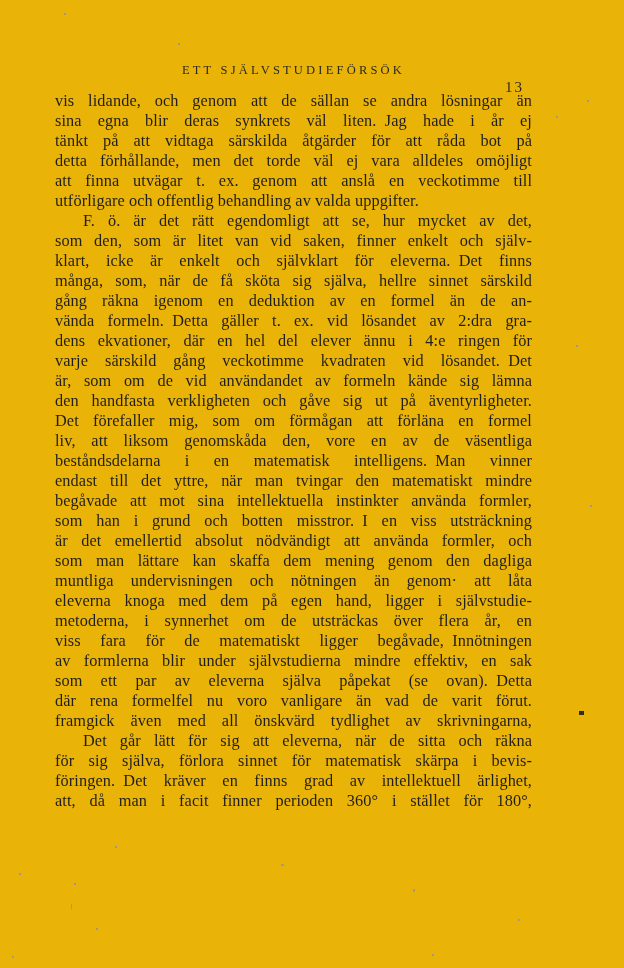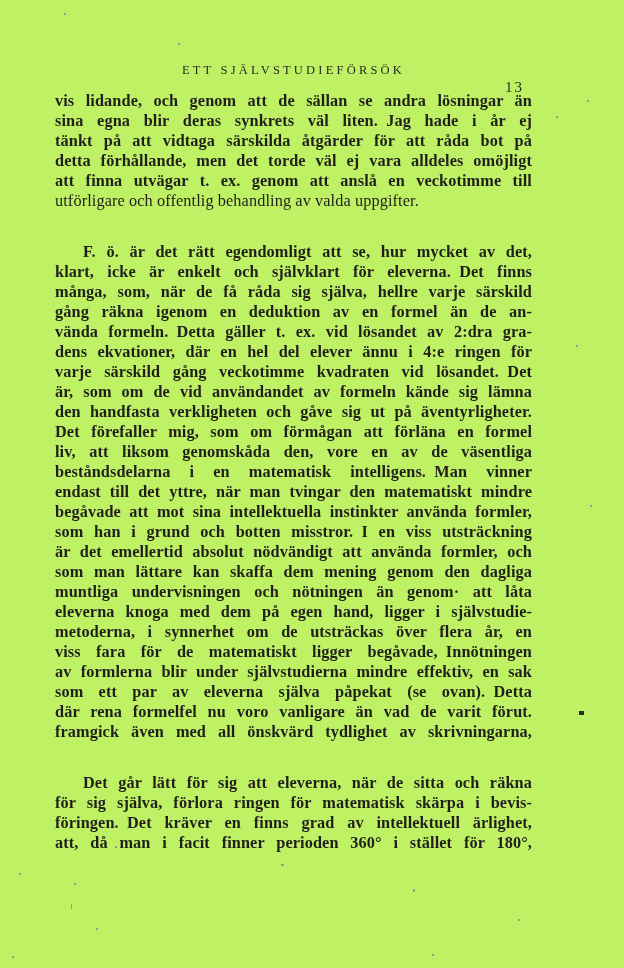--- a/index.html
+++ b/index.html
@@ -4,21 +4,21 @@
 <style>
   html, body {
     margin: 0;
     padding: 0;
     background: #ffffff;
   }
   .page {
     position: relative;
     width: 624px;
     height: 968px;
-    background: #bef264;
+    background: #eab308;
     color: #211f1c;
     font-family: "Liberation Serif", serif;
     overflow: hidden;
   }
   .running-header {
     position: absolute;
     left: 55px;
     top: 63px;
     width: 477px;
     height: 18px;
@@ -47,25 +47,23 @@
     font-size: 16.3px;
     line-height: 20px;
     letter-spacing: 0.1px;
   }
   .line {
     text-align: justify;
     white-space: normal;
   }
   .line.just {
     text-align-last: justify;
-    font-weight: bold;
   }
   .line.indent {
     text-indent: 28px;
-    margin-top: 31px;
   }
   .speck {
     position: absolute;
     background: #9a9a96;
   }
   .speck.dark {
     background: #2e2c29;
   }
 </style>
 </head>
@@ -79,22 +77,23 @@
   </div>
 
   <div class="text-block">
       <div class="line just">vis lidande, och genom att de sällan se andra lösningar än</div>
       <div class="line just">sina egna blir deras synkrets väl liten. Jag hade i år ej</div>
       <div class="line just">tänkt på att vidtaga särskilda åtgärder för att råda bot på</div>
       <div class="line just">detta förhållande, men det torde väl ej vara alldeles omöjligt</div>
       <div class="line just">att finna utvägar t. ex. genom att anslå en veckotimme till</div>
       <div class="line">utförligare och offentlig behandling av valda uppgifter.</div>
       <div class="line just indent">F. ö. är det rätt egendomligt att se, hur mycket av det,</div>
+      <div class="line just">som den, som är litet van vid saken, finner enkelt och själv-</div>
       <div class="line just">klart, icke är enkelt och självklart för eleverna. Det finns</div>
-      <div class="line just">många, som, när de få råda sig själva, hellre varje särskild</div>
+      <div class="line just">många, som, när de få sköta sig själva, hellre sinnet särskild</div>
       <div class="line just">gång räkna igenom en deduktion av en formel än de an-</div>
       <div class="line just">vända formeln. Detta gäller t. ex. vid lösandet av 2:dra gra-</div>
       <div class="line just">dens ekvationer, där en hel del elever ännu i 4:e ringen för</div>
       <div class="line just">varje särskild gång veckotimme kvadraten vid lösandet. Det</div>
       <div class="line just">är, som om de vid användandet av formeln kände sig lämna</div>
       <div class="line just">den handfasta verkligheten och gåve sig ut på äventyrligheter.</div>
       <div class="line just">Det förefaller mig, som om förmågan att förläna en formel</div>
       <div class="line just">liv, att liksom genomskåda den, vore en av de väsentliga</div>
       <div class="line just">beståndsdelarna i en matematisk intelligens. Man vinner</div>
       <div class="line just">endast till det yttre, när man tvingar den matematiskt mindre</div>
@@ -104,21 +103,21 @@
       <div class="line just">som man lättare kan skaffa dem mening genom den dagliga</div>
       <div class="line just">muntliga undervisningen och nötningen än genom· att låta</div>
       <div class="line just">eleverna knoga med dem på egen hand, ligger i självstudie-</div>
       <div class="line just">metoderna, i synnerhet om de utsträckas över flera år, en</div>
       <div class="line just">viss fara för de matematiskt ligger begåvade, Innötningen</div>
       <div class="line just">av formlerna blir under självstudierna mindre effektiv, en sak</div>
       <div class="line just">som ett par av eleverna själva påpekat (se ovan). Detta</div>
       <div class="line just">där rena formelfel nu voro vanligare än vad de varit förut.</div>
       <div class="line just">framgick även med all önskvärd tydlighet av skrivningarna,</div>
       <div class="line just indent">Det går lätt för sig att eleverna, när de sitta och räkna</div>
-      <div class="line just">för sig själva, förlora ringen för matematisk skärpa i bevis-</div>
+      <div class="line just">för sig själva, förlora sinnet för matematisk skärpa i bevis-</div>
       <div class="line just">föringen. Det kräver en finns grad av intellektuell ärlighet,</div>
       <div class="line just">att, då man i facit finner perioden 360° i stället för 180°,</div>
     </div>
 
   <div class="speck" style="left:64px;top:13px;width:2px;height:2px;"></div>
   <div class="speck" style="left:178px;top:43px;width:2px;height:2px;"></div>
   <div class="speck" style="left:587px;top:100px;width:2px;height:2px;"></div>
   <div class="speck" style="left:556px;top:116px;width:2px;height:2px;"></div>
   <div class="speck" style="left:576px;top:345px;width:2px;height:2px;"></div>
   <div class="speck" style="left:590px;top:505px;width:2px;height:2px;"></div>

